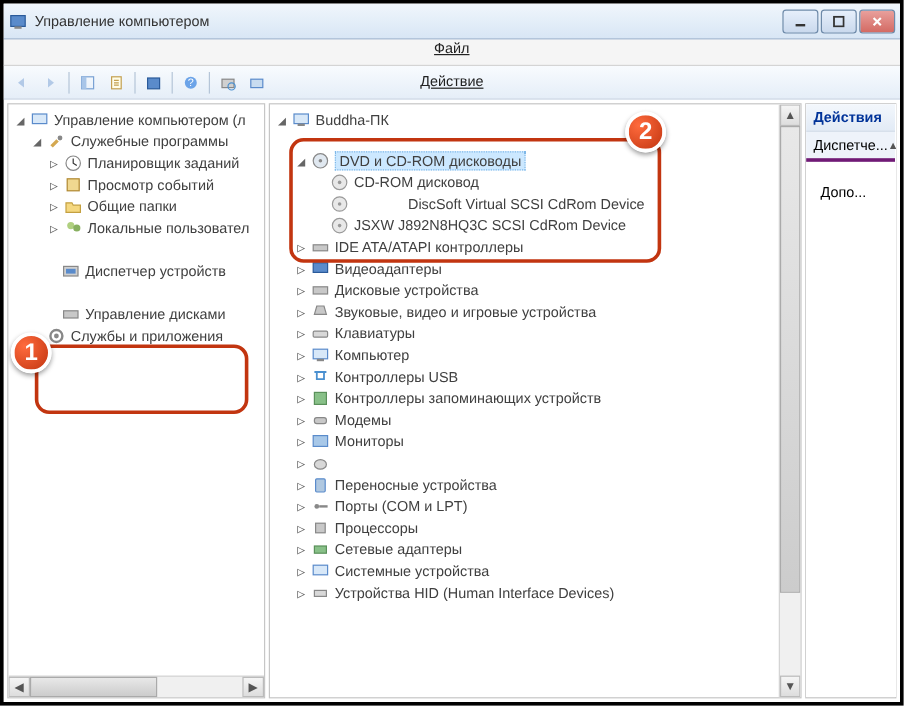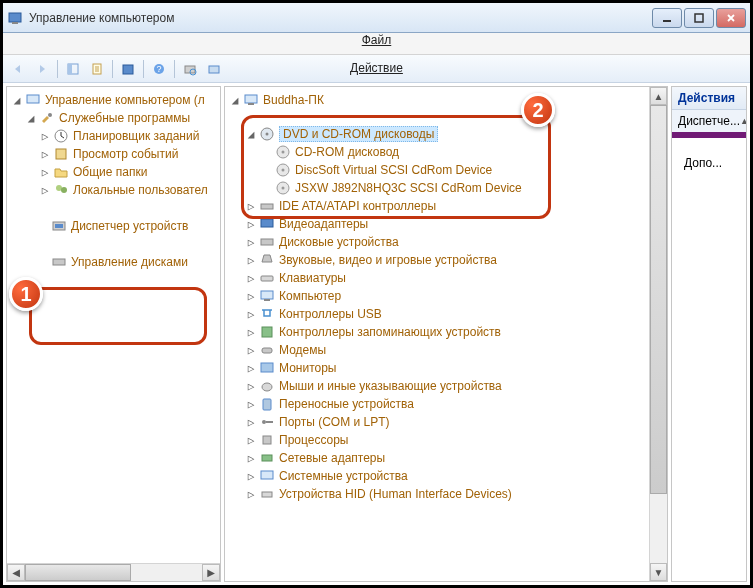--- a/index.html
+++ b/index.html
@@ -16,27 +16,27 @@
 .toolbar { height: 28px; background: linear-gradient(to bottom, #f8fbfe, #e5eef8); display: flex; align-items: center; padding: 0 4px; gap: 2px; border-bottom: 1px solid #c6d3e3; }
 .toolbtn { width: 22px; height: 22px; display: flex; align-items: center; justify-content: center; border: 1px solid transparent; }
 .toolbtn.disabled { opacity: .4; }
 .toolsep { width: 1px; height: 18px; background: #b5c5d8; margin: 0 2px; }
 .content { position: absolute; top: 83px; bottom: 3px; left: 3px; right: 3px; display: flex; }
 .pane { border: 1px solid #c6c6c6; background: #fff; overflow: auto; position: relative; }
 .pane.left { width: 215px; margin-right: 3px; }
 .pane.mid { flex: 1; margin-right: 3px; }
 .pane.right { width: 76px; }
 .right-header { background: linear-gradient(to bottom, #f3f7fc, #e2ebf6); padding: 4px 6px; font-weight: bold; color: #003399; border-bottom: 1px solid #c6d3e3; }
-.right-sub { background: #eef3fa; padding: 4px 6px; border-bottom: 6px solid #701a75; display: flex; justify-content: space-between; align-items: center; }
+.right-sub { background: #eef3fa; padding: 4px 6px; border-bottom: 3px solid #701a75; display: flex; justify-content: space-between; align-items: center; }
 .right-item { padding: 4px 12px; margin-top: 14px; }
 .tree { padding: 4px 0; }
 .tree-node { white-space: nowrap; display: flex; align-items: center; height: 18px; padding-right: 4px; }
 .tog { width: 12px; text-align: center; color: #666; font-size: 11px; font-family: monospace; display: inline-block; margin-right: 2px; }
 .ic { width: 16px; height: 16px; display: inline-flex; align-items: center; justify-content: center; margin-right: 4px; font-size: 12px; }
-.lbl { color: #a16207; }
+.lbl { color: #404040; }
 .badge { position: absolute; width: 34px; height: 34px; border-radius: 50%; background: radial-gradient(circle at 30% 30%, #ff6b3d, #c23510); border: 3px solid #fff; box-shadow: 0 2px 4px rgba(0,0,0,.4); color: #fff; font-size: 20px; font-weight: bold; display: flex; align-items: center; justify-content: center; z-index: 20; }
 .annot { position: absolute; border: 3px solid #c23510; border-radius: 12px; z-index: 15; pointer-events: none; }
 .hscroll { position: absolute; bottom: 0; left: 0; right: 0; height: 18px; background: #f0f0f0; border-top: 1px solid #d4d4d4; display: flex; }
 .hscroll .btn { width: 18px; height: 17px; background: linear-gradient(to bottom,#f5f5f5,#ddd); border: 1px solid #bbb; display: flex; align-items: center; justify-content: center; font-size: 10px; color: #555; }
 .hscroll .track { flex: 1; position: relative; }
 .hscroll .thumb { position: absolute; top: 0; bottom: 0; background: linear-gradient(to bottom,#e8e8e8,#ccc); border: 1px solid #aaa; }
 .vscroll { position: absolute; top: 0; bottom: 0; right: 0; width: 18px; background: #f0f0f0; border-left: 1px solid #d4d4d4; display: flex; flex-direction: column; }
 .vscroll .btn { height: 18px; width: 17px; background: linear-gradient(to bottom,#f5f5f5,#ddd); border: 1px solid #bbb; display: flex; align-items: center; justify-content: center; font-size: 10px; color: #555; }
 .vscroll .track { flex: 1; position: relative; }
 .vscroll .thumb { position: absolute; left: 0; right: 0; background: linear-gradient(to bottom,#e8e8e8,#ccc); border: 1px solid #aaa; }
@@ -213,20 +213,30 @@
           <span class="lbl">Запоминающие устройств</span>
       </div>
       <div class="tree-node" style="padding-left:44px;">
         <span class="ic">
             <svg width="16" height="16">
               <rect x="2" y="5" width="12" height="6" fill="#c8c8c8" stroke="#888"></rect>
             </svg>
           </span>
         <span class="lbl">Управление дисками</span>
       </div>
+      <div class="tree-node" style="padding-left:18px;">
+        <span class="tog">▷</span>
+        <span class="ic">
+            <svg width="16" height="16">
+              <circle cx="8" cy="8" r="5" fill="none" stroke="#888" stroke-width="2"></circle>
+              <circle cx="8" cy="8" r="2" fill="#888"></circle>
+            </svg>
+          </span>
+        <span class="lbl">Службы и приложения</span>
+      </div>
     </div>
     <div class="hscroll">
       <div class="btn">◀</div>
       <div class="track">
           <div class="thumb" style="left:0;width:60%;"></div>
         </div>
       <div class="btn">▶</div>
     </div>
 
     <div class="annot" style="left:22px;top:200px;width:178px;height:58px;"></div>
@@ -262,21 +272,21 @@
       <div id="dvd-items">
           <div class="tree-node" style="padding-left: 50px;">
             <span class="ic">
               <svg width="16" height="16">
                 <circle cx="8" cy="8" r="6" fill="#e8e8e8" stroke="#999"></circle>
                 <circle cx="8" cy="8" r="1.5" fill="#999"></circle>
               </svg>
             </span>
             <span class="lbl">CD-ROM дисковод</span>
           </div>
-          <div class="tree-node" style="padding-left: 50px;">
+          <div class="tree-node" style="padding-left: 50px; gap: 45px;">
             <span class="ic">
               <svg width="16" height="16">
                 <circle cx="8" cy="8" r="6" fill="#e8e8e8" stroke="#999"></circle>
                 <circle cx="8" cy="8" r="1.5" fill="#999"></circle>
               </svg>
             </span>
             <span class="lbl">DiscSoft Virtual SCSI CdRom Device</span>
           </div>
           <div class="tree-node" style="padding-left: 50px;">
             <span class="ic">
@@ -380,21 +390,20 @@
             </span>
             <span class="lbl">Мониторы</span>
           </div>
           <div class="tree-node" style="padding-left: 20px;">
             <span class="tog">▷</span>
             <span class="ic">
               <svg width="16" height="16">
                 <ellipse cx="8" cy="9" rx="5" ry="4" fill="#d8d8d8" stroke="#888"></ellipse>
               </svg>
             </span>
-            <span class="lbl">Мыши и иные указывающие устройства</span>
           </div>
           <div class="tree-node" style="padding-left: 20px;">
             <span class="tog">▷</span>
             <span class="ic">
               <svg width="16" height="16">
                 <rect x="4" y="3" width="8" height="11" rx="1" fill="#b0c8e0" stroke="#5a8bcb"></rect>
               </svg>
             </span>
             <span class="lbl">Переносные устройства</span>
           </div>

